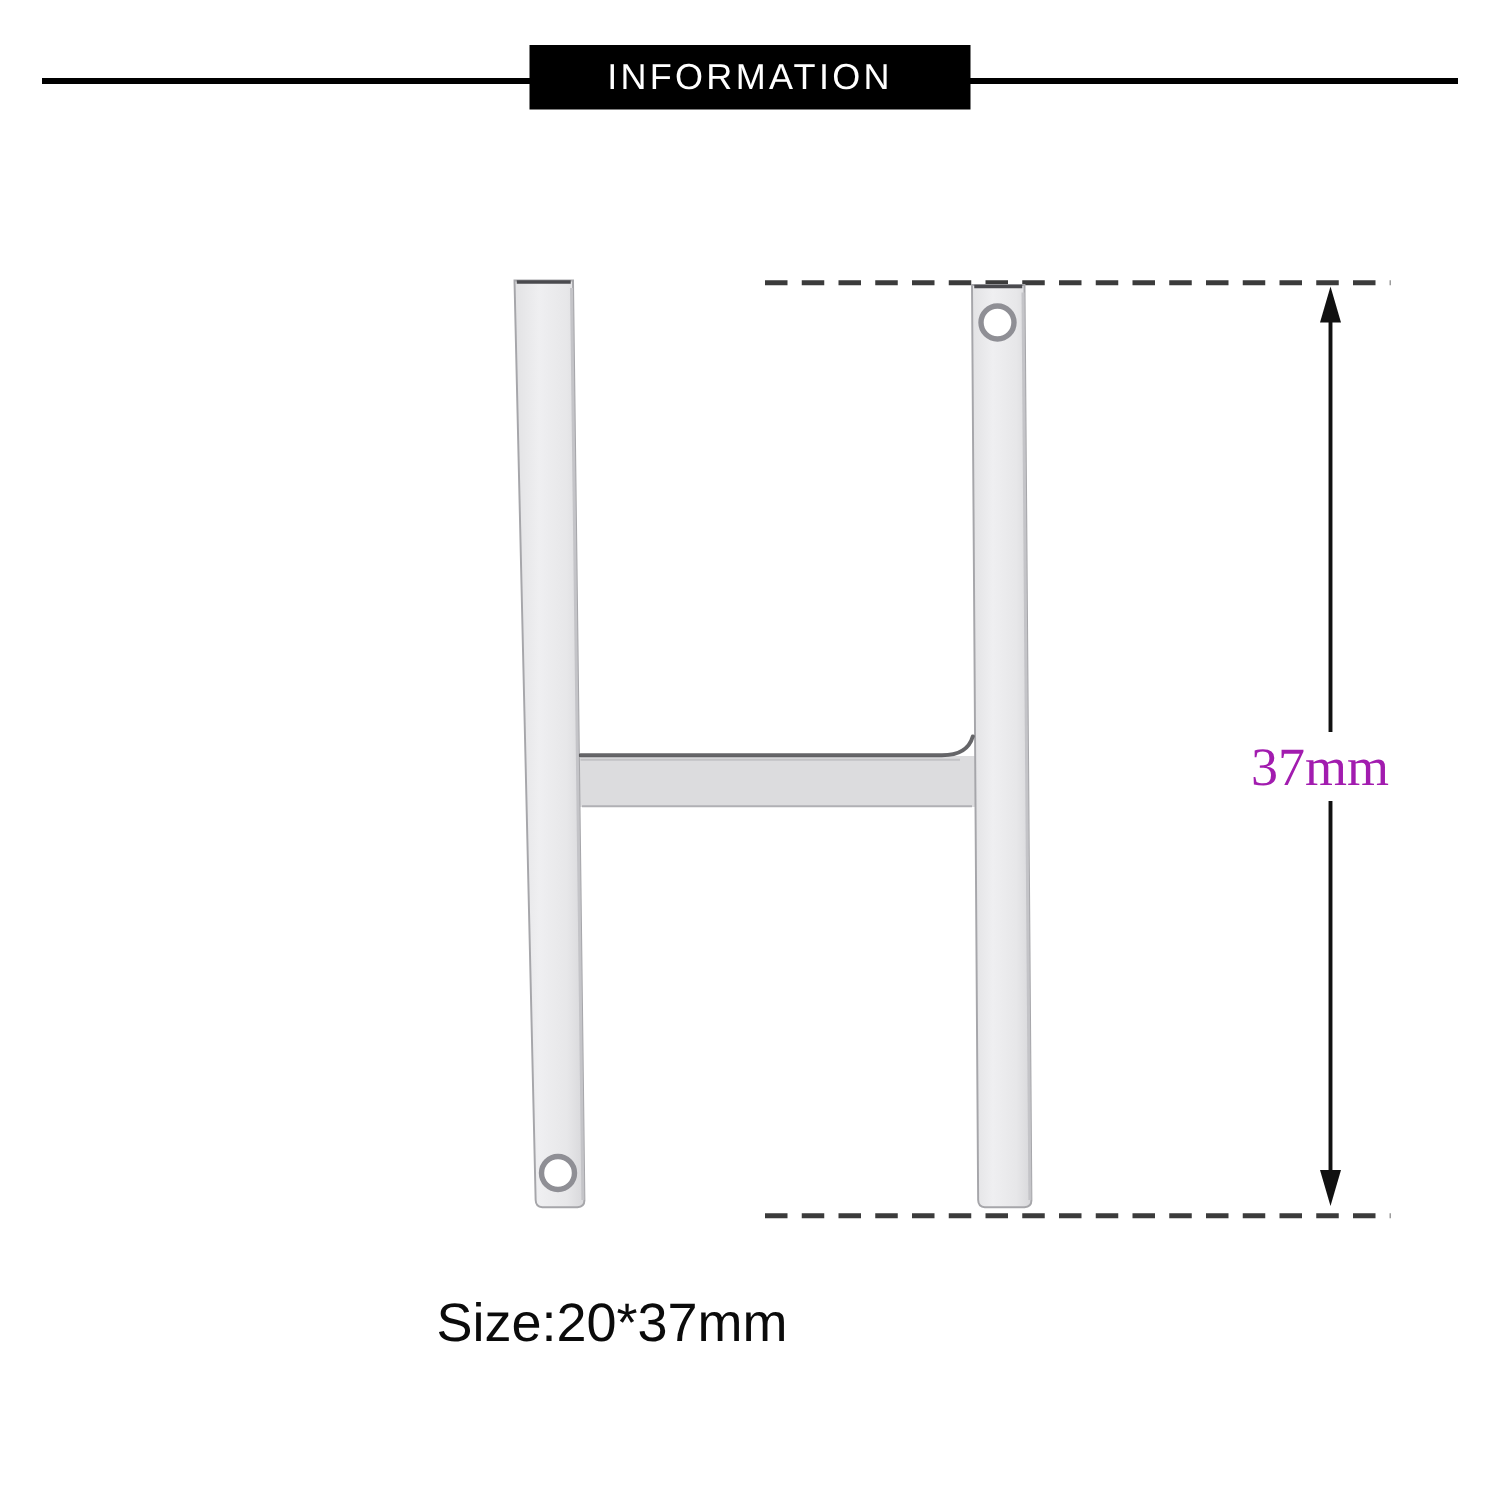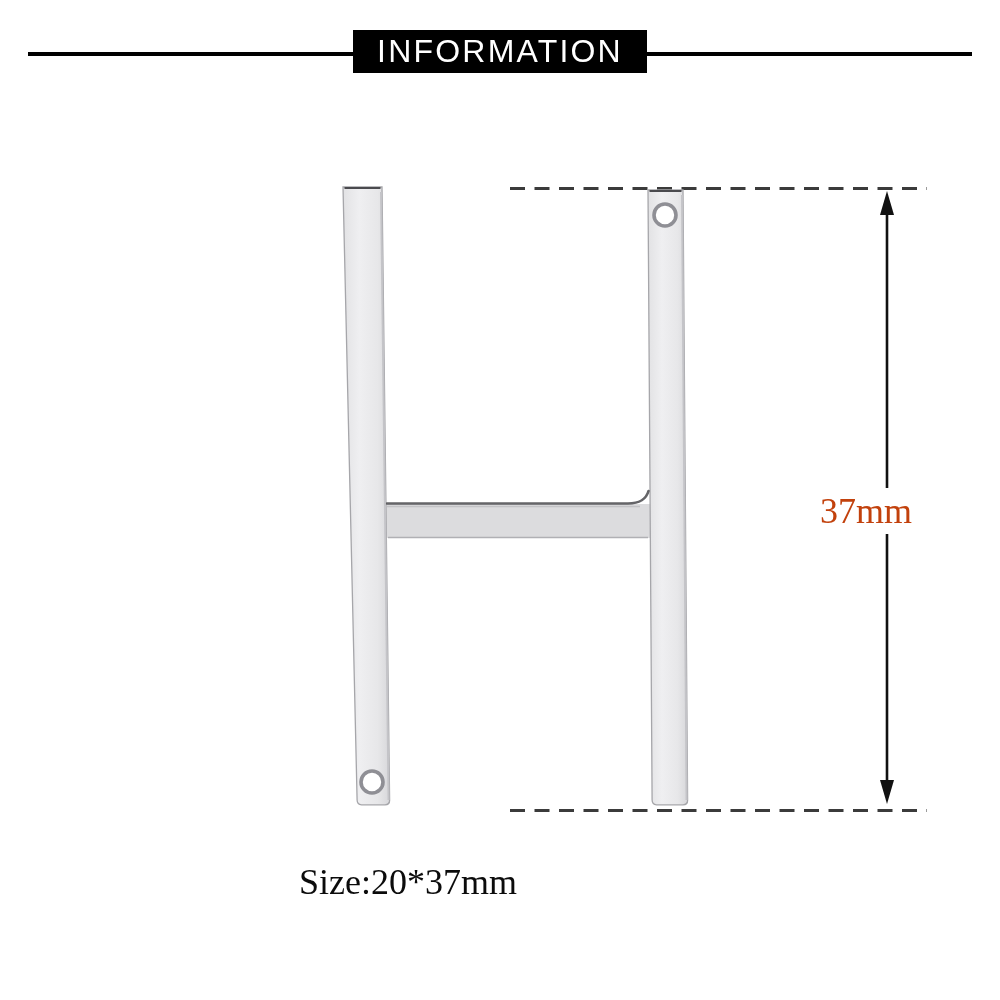--- a/index.html
+++ b/index.html
@@ -23,21 +23,21 @@
   }
   .header-banner {
     position: absolute;
     left: 353px;
     top: 30px;
     width: 294px;
     height: 43px;
     background: #000000;
     color: #ffffff;
     font-family: "Liberation Sans", sans-serif;
-    font-size: 32px;
+    font-size: 24px;
     letter-spacing: 2.2px;
     line-height: 43px;
     text-align: center;
     font-weight: 400;
   }
   
   .diagram-svg {
     position: absolute;
     left: 0;
     top: 0;
@@ -45,34 +45,35 @@
     height: 1000px;
   }
   
   .dim-label {
     position: absolute;
     left: 820px;
     top: 488px;
     width: 120px;
     height: 46px;
     background: #ffffff;
-    color: #c2410c;
+    color: #a21caf;
     font-family: "Liberation Serif", serif;
     font-size: 36px;
     line-height: 46px;
+    text-align: center;
   }
   
   .details-block {
     position: absolute;
     left: 0;
     top: 862px;
     width: 816px;
     text-align: center;
     color: #0b0b0b;
-    font-family: Liberation Serif, serif;
+    font-family: Liberation Sans, sans-serif;
     font-size: 36px;
     line-height: 40px;
   }
 </style>
 </head>
 <body>
 
 <div class="stage">
 
   <div class="header-rule"></div>

